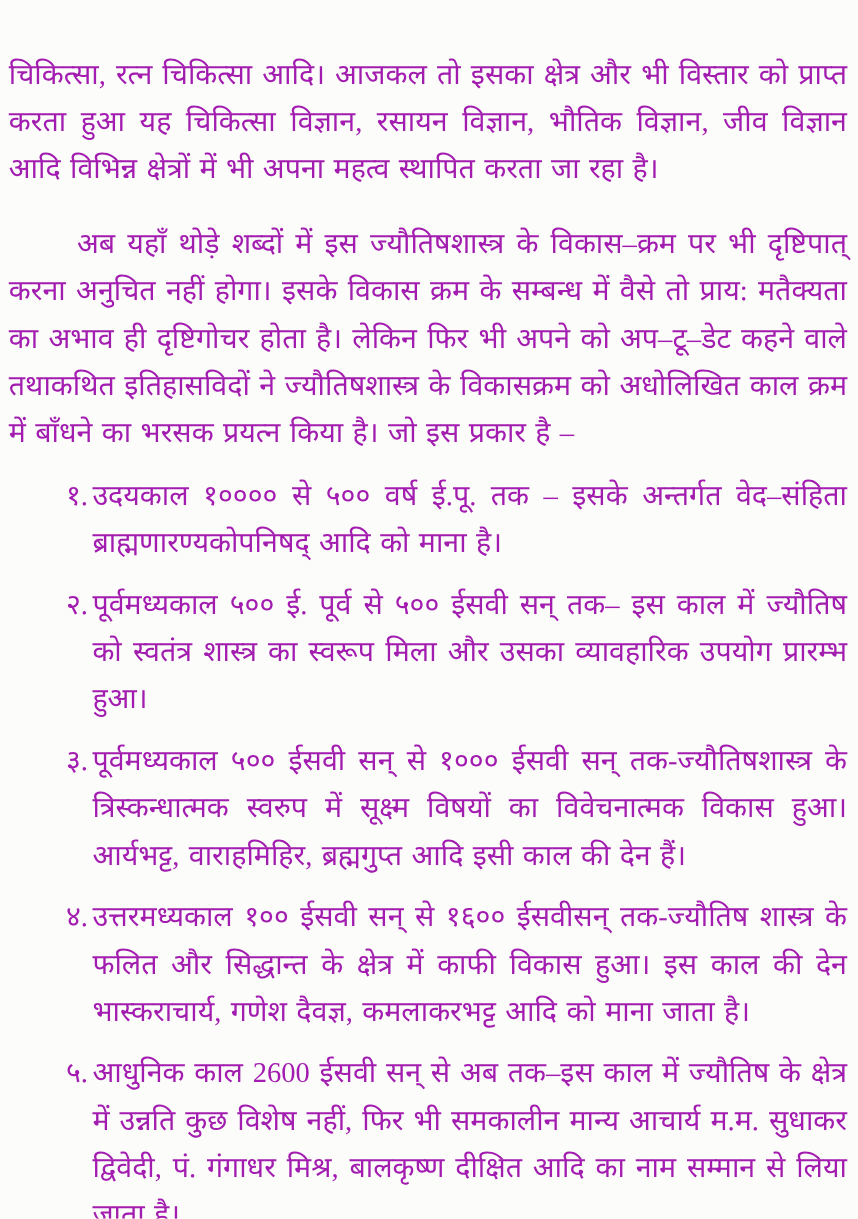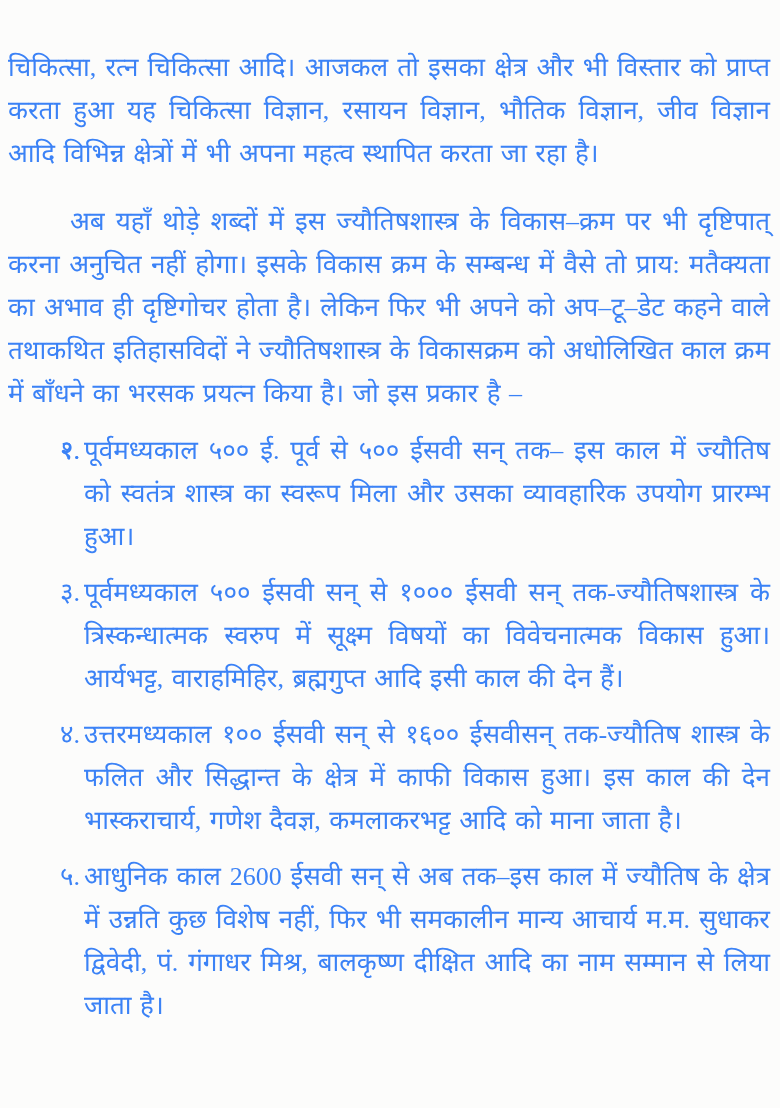--- a/index.html
+++ b/index.html
@@ -11,21 +11,21 @@
     height: 1108px;
     overflow: hidden;
     font-family: "Liberation Serif", "DejaVu Serif", serif;
   }
   .page {
     box-sizing: border-box;
     width: 780px;
     height: 1108px;
     padding: 46px 10px 20px 8px;
     background: #fcfcfb;
-    color: #3b82f6;
+    color: #a21caf;
     font-size: 26px;
     line-height: 43px;
     text-align: justify;
     text-justify: inter-word;
     overflow: hidden;
   }
   .para {
     margin: 0 0 0 0;
     word-spacing: 2px;
   }
@@ -58,20 +58,21 @@
 <div class="page">
 
   <p class="para">चिकित्सा, रत्न चिकित्सा आदि। आजकल तो इसका क्षेत्र और भी विस्तार को प्राप्त करता हुआ यह चिकित्सा विज्ञान, रसायन विज्ञान, भौतिक विज्ञान, जीव विज्ञान आदि विभिन्न क्षेत्रों में भी अपना महत्व स्थापित करता जा रहा है।</p>
 
   <p class="para indented">अब यहाँ थोड़े शब्दों में इस ज्यौतिषशास्त्र के विकास–क्रम पर भी दृष्टिपात् करना अनुचित नहीं  होगा। इसके विकास क्रम के सम्बन्ध में वैसे तो प्राय: मतैक्यता का अभाव ही दृष्टिगोचर होता है। लेकिन फिर भी अपने को अप–टू–डेट कहने वाले तथाकथित इतिहासविदों ने ज्यौतिषशास्त्र के विकासक्रम को अधोलिखित काल क्रम में बाँधने का भरसक प्रयत्न किया है। जो इस प्रकार है –</p>
 
   <ol class="numbered-list">
 
     <li class="list-item">
       <span class="num">१.</span>
+      <span class="txt">उदयकाल १०००० से ५०० वर्ष ई.पू. तक – इसके अन्तर्गत वेद–संहिता ब्राह्मणारण्यकोपनिषद् आदि को माना है।</span>
     </li>
 
     <li class="list-item">
       <span class="num">२.</span>
       <span class="txt">पूर्वमध्यकाल ५०० ई. पूर्व से ५०० ईसवी सन् तक– इस काल में ज्यौतिष को स्वतंत्र शास्त्र का स्वरूप मिला और उसका व्यावहारिक उपयोग प्रारम्भ हुआ।</span>
     </li>
 
     <li class="list-item">
       <span class="num">३.</span>
       <span class="txt">पूर्वमध्यकाल ५०० ईसवी सन् से १००० ईसवी सन् तक-ज्यौतिषशास्त्र के त्रिस्कन्धात्मक स्वरुप में सूक्ष्म विषयों का विवेचनात्मक विकास हुआ। आर्यभट्ट, वाराहमिहिर, ब्रह्मगुप्त आदि इसी काल की देन हैं।</span>

